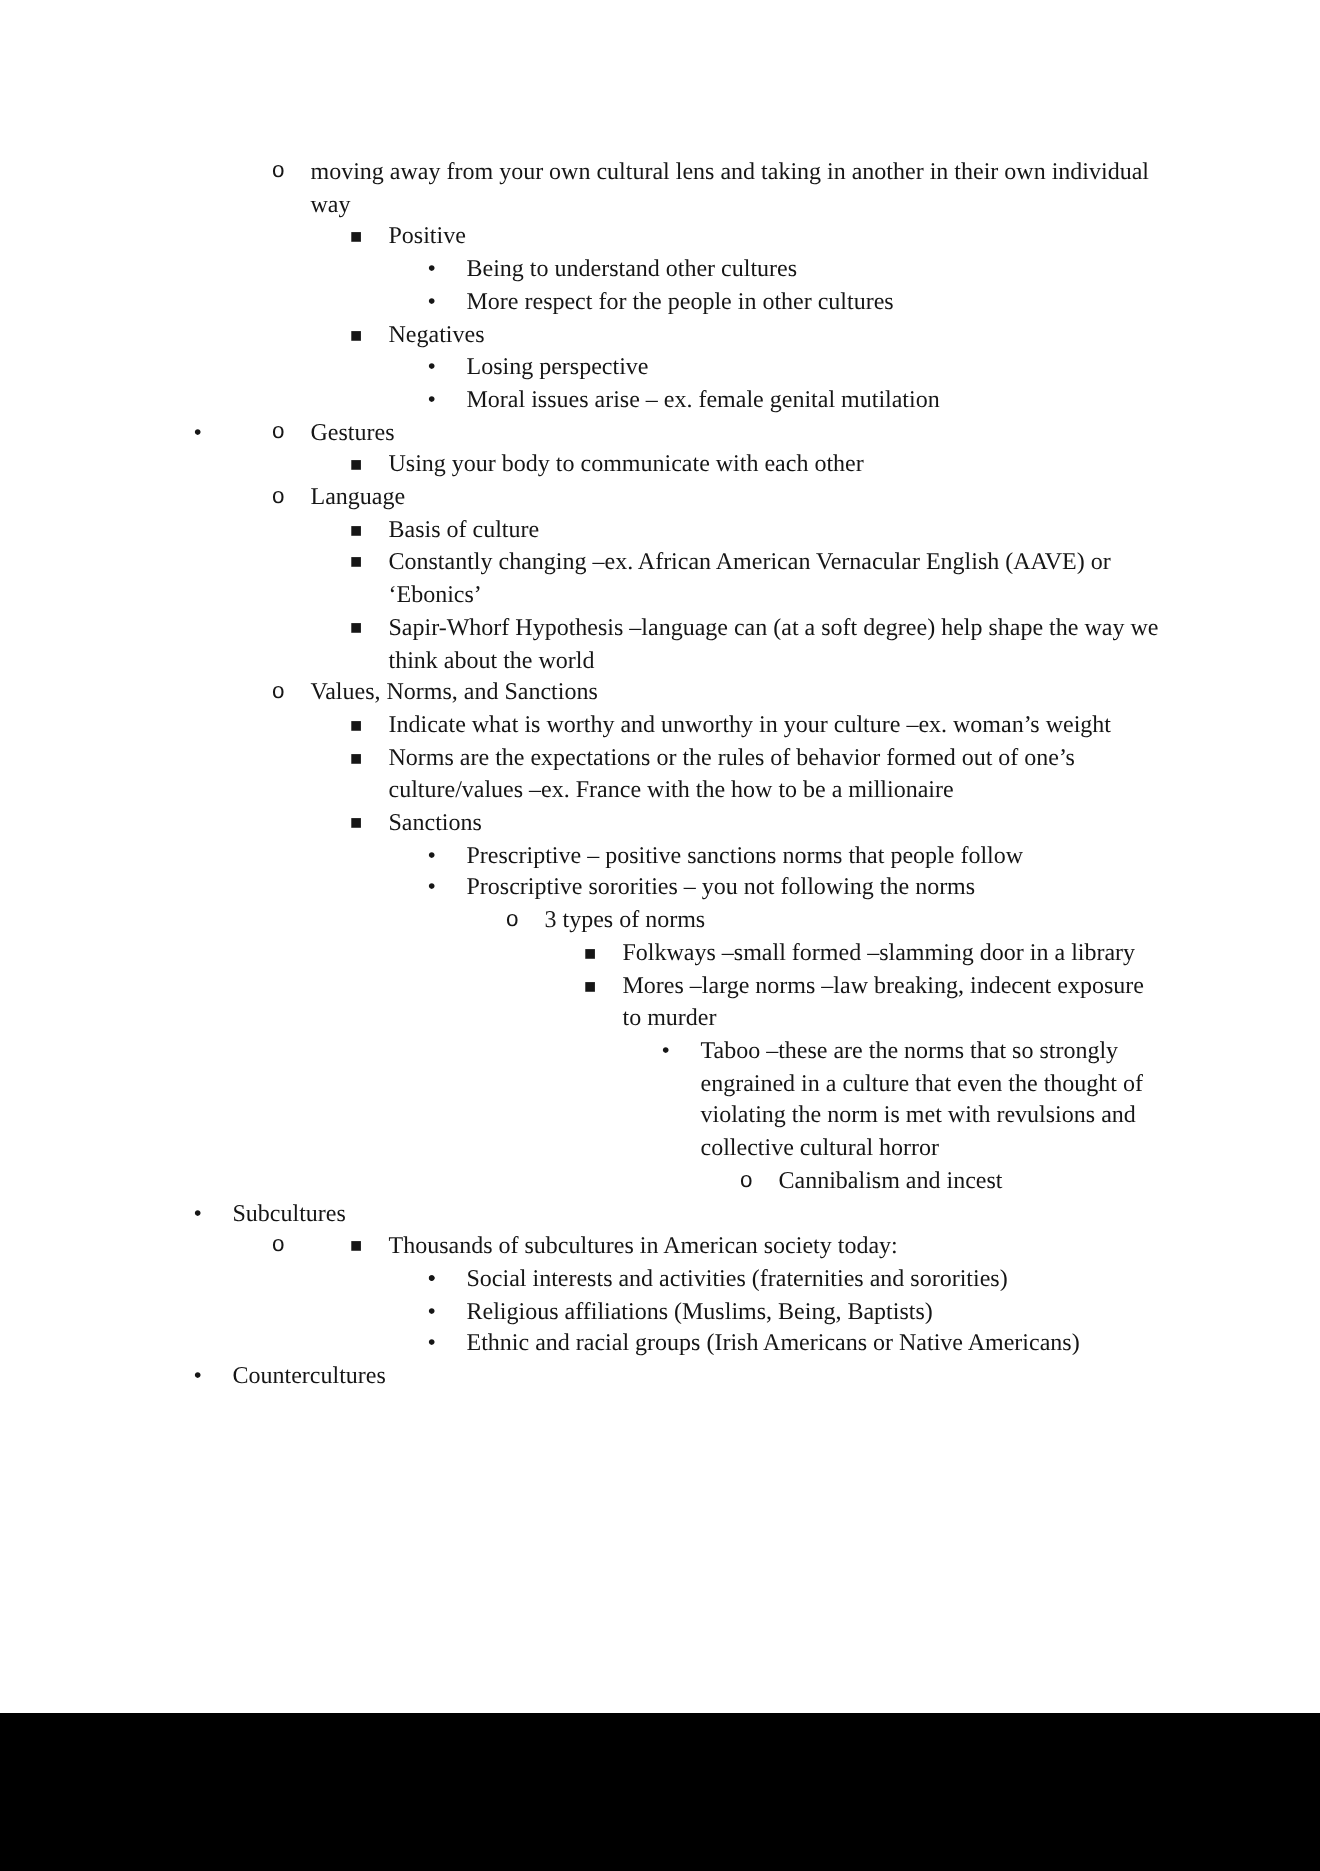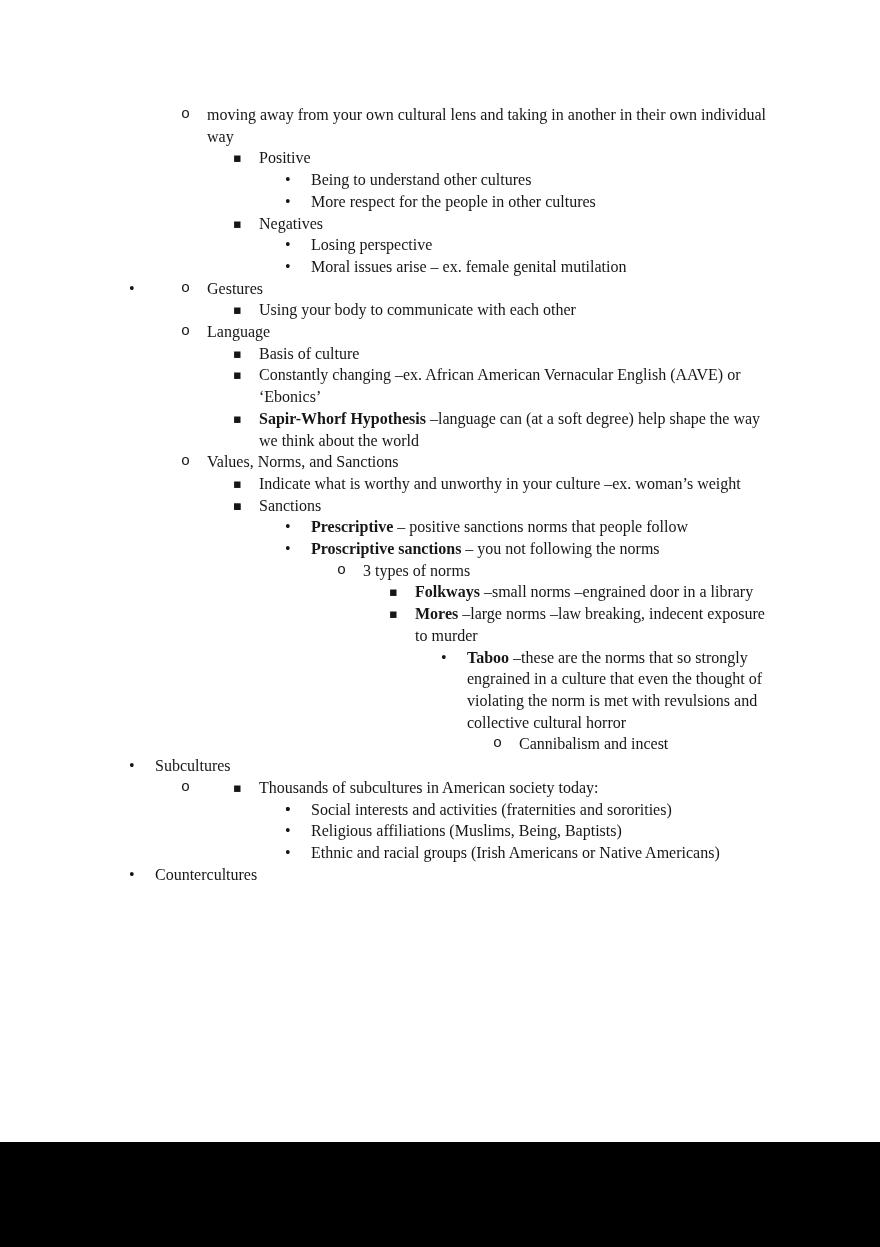--- a/index.html
+++ b/index.html
@@ -62,21 +62,21 @@
     font-size: 16px;
   }
   .marker.circle {
     font-family: "Liberation Mono", "DejaVu Sans Mono", monospace;
     font-size: 15px;
   }
   .marker.square {
     font-family: "DejaVu Sans", sans-serif;
     font-size: 13px;
   }
-  .b { font-weight: 700; }
+  .b { font-weight: 400; }
 </style>
 </head>
 <body>
 
 <div class="viewer">
   <div class="page">
     <div class="content">
         <div class="li lv2"><span class="marker circle">o</span><span>moving away from your own cultural lens and taking in another in their own individual way</span></div>
         <div class="li lv3"><span class="marker square">▪</span><span>Positive</span></div>
         <div class="li lv4"><span class="marker disc">•</span><span>Being to understand other cultures</span></div>
@@ -86,26 +86,26 @@
         <div class="li lv4"><span class="marker disc">•</span><span>Moral issues arise – ex. female genital mutilation</span></div>
         <div class="li lv1"><span class="marker disc">•</span></div>
         <div class="li lv2"><span class="marker circle">o</span><span>Gestures</span></div>
         <div class="li lv3"><span class="marker square">▪</span><span>Using your body to communicate with each other</span></div>
         <div class="li lv2"><span class="marker circle">o</span><span>Language</span></div>
         <div class="li lv3"><span class="marker square">▪</span><span>Basis of culture</span></div>
         <div class="li lv3"><span class="marker square">▪</span><span>Constantly changing –ex. African American Vernacular English (AAVE) or ‘Ebonics’</span></div>
         <div class="li lv3"><span class="marker square">▪</span><span class="b">Sapir-Whorf Hypothesis</span><span> –language can (at a soft degree) help shape the way we think about the world</span></div>
         <div class="li lv2"><span class="marker circle">o</span><span>Values, Norms, and Sanctions</span></div>
         <div class="li lv3"><span class="marker square">▪</span><span>Indicate what is worthy and unworthy in your culture –ex. woman’s weight</span></div>
-        <div class="li lv3"><span class="marker square">▪</span></div>
+        <div class="li lv3"><span class="marker square">▪</span><span>Norms are the expectations or the rules of behavior formed out of one’s culture/values –ex. France with the how to be a millionaire</span></div>
         <div class="li lv3"><span class="marker square">▪</span><span>Sanctions</span></div>
         <div class="li lv4"><span class="marker disc">•</span><span class="b">Prescriptive</span><span> – positive sanctions norms that people follow</span></div>
-        <div class="li lv4"><span class="marker disc">•</span><span class="b">Proscriptive sanctions</span><span> – you not following the norms</span></div>
+        <div class="li lv4"><span class="marker disc">•</span><span class="b">Proscriptive sororities</span><span> – you not following the norms</span></div>
         <div class="li lv5"><span class="marker circle">o</span><span>3 types of norms</span></div>
-        <div class="li lv6"><span class="marker square">▪</span><span class="b">Folkways</span><span> –small norms –engrained door in a library</span></div>
+        <div class="li lv6"><span class="marker square">▪</span><span class="b">Folkways</span><span> –small formed –slamming door in a library</span></div>
         <div class="li lv6"><span class="marker square">▪</span><span class="b">Mores</span><span> –large norms –law breaking, indecent exposure to murder</span></div>
         <div class="li lv7"><span class="marker disc">•</span><span class="b">Taboo</span><span> –these are the norms that so strongly engrained in a culture that even the thought of violating the norm is met with revulsions and collective cultural horror</span></div>
         <div class="li lv8"><span class="marker circle">o</span><span>Cannibalism and incest</span></div>
         <div class="li lv1"><span class="marker disc">•</span><span>Subcultures</span></div>
         <div class="li lv2"><span class="marker circle">o</span></div>
         <div class="li lv3"><span class="marker square">▪</span><span>Thousands of subcultures in American society today:</span></div>
         <div class="li lv4"><span class="marker disc">•</span></div>
         <div class="li lv4"><span class="marker disc">•</span><span>Social interests and activities (fraternities and sororities)</span></div>
         <div class="li lv4"><span class="marker disc">•</span><span>Religious affiliations (Muslims, Being, Baptists)</span></div>
         <div class="li lv4"><span class="marker disc">•</span><span>Ethnic and racial groups (Irish Americans or Native Americans)</span></div>

